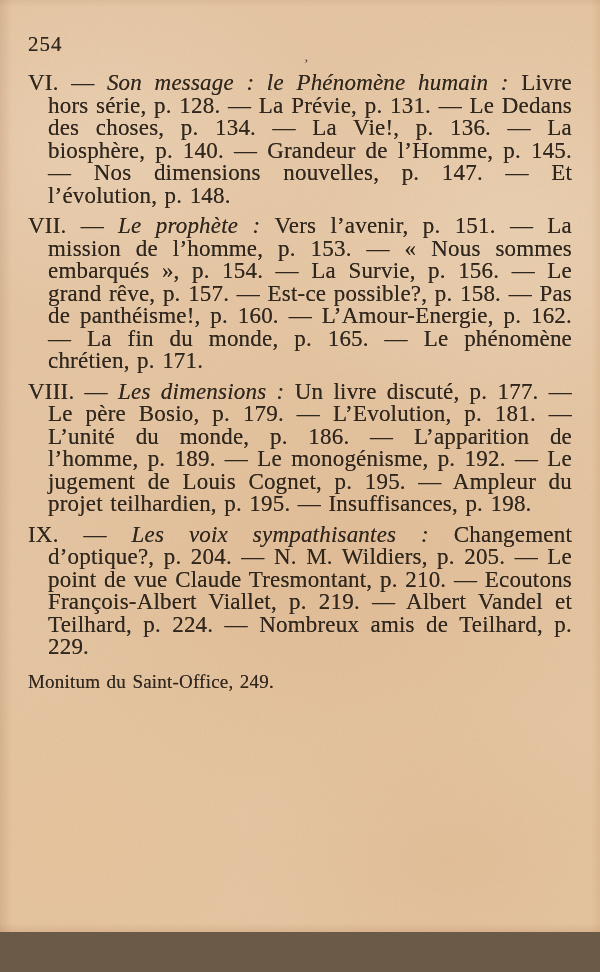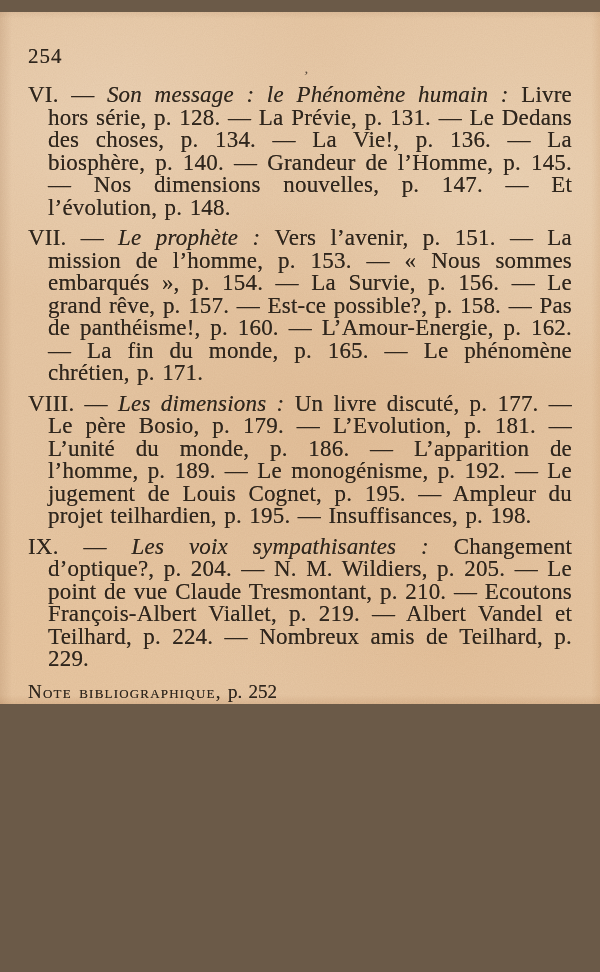--- a/index.html
+++ b/index.html
@@ -1,19 +1,19 @@
 <!DOCTYPE html>
 <html lang="fr"><head>
 <meta charset="utf-8">
 <style>
   html,body{margin:0;padding:0;background:#6b5a48;}
   .page{
     position:relative;
-    width:600px;height:692px;
-    margin:12px auto;
+    width:600px;height:932px;
+    margin:0 auto;
     overflow:hidden;
     font-family:"Liberation Serif","DejaVu Serif",serif;
     color:#2f261d;
     background:
       linear-gradient(90deg, rgba(140,92,56,0.16) 0px, rgba(140,92,56,0.0) 12px),
       linear-gradient(270deg, rgba(196,146,100,0.22) 0px, rgba(196,146,100,0.0) 9px),
       linear-gradient(180deg, rgba(168,128,96,0.14) 0px, rgba(168,128,96,0.0) 7px),
       linear-gradient(0deg, rgba(186,136,92,0.25) 0px, rgba(186,136,92,0.0) 9px),
       radial-gradient(ellipse 340px 260px at 18% 16%, rgba(240,220,196,0.50), rgba(240,220,196,0) 70%),
       radial-gradient(ellipse 380px 300px at 86% 24%, rgba(241,223,199,0.45), rgba(241,223,199,0) 70%),
@@ -89,17 +89,17 @@
 
       <p class="entry"><span>VII. — </span><span class="entry-title">Le prophète : </span><span>Vers l’avenir, p. 151. — La mission de l’homme, p. 153. — « Nous sommes embarqués », p. 154. — La Survie, p. 156. — Le grand rêve, p. 157. — Est-ce possible?, p. 158. — Pas de panthéisme!, p. 160. — L’Amour-Energie, p. 162. — La fin du monde, p. 165. — Le phénomène chrétien, p. 171.</span></p>
 
       <p class="entry"><span>VIII. — </span><span class="entry-title">Les dimensions : </span><span>Un livre discuté, p. 177. — Le père Bosio, p. 179. — L’Evolution, p. 181. — L’unité du monde, p. 186. — L’apparition de l’homme, p. 189. — Le monogénisme, p. 192. — Le jugement de Louis Cognet, p. 195. — Ampleur du projet teilhardien, p. 195. — Insuffisances, p. 198.</span></p>
 
       <p class="entry"><span>IX. — </span><span class="entry-title">Les voix sympathisantes : </span><span>Changement d’optique?, p. 204. — N. M. Wildiers, p. 205. — Le point de vue Claude Tresmontant, p. 210. — Ecoutons François-Albert Viallet, p. 219. — Albert Vandel et Teilhard, p. 224. — Nombreux amis de Teilhard, p. 229.</span></p>
 
 
     </div>
 
+    <p class="monitum">Monitum du Saint-Office, 249.</p>
 
-    <p class="biblio"><span class="sc">Note bibliographique,</span><span> p. 252</span></p>
 
   </div>
 </div>
 
 </body></html>

